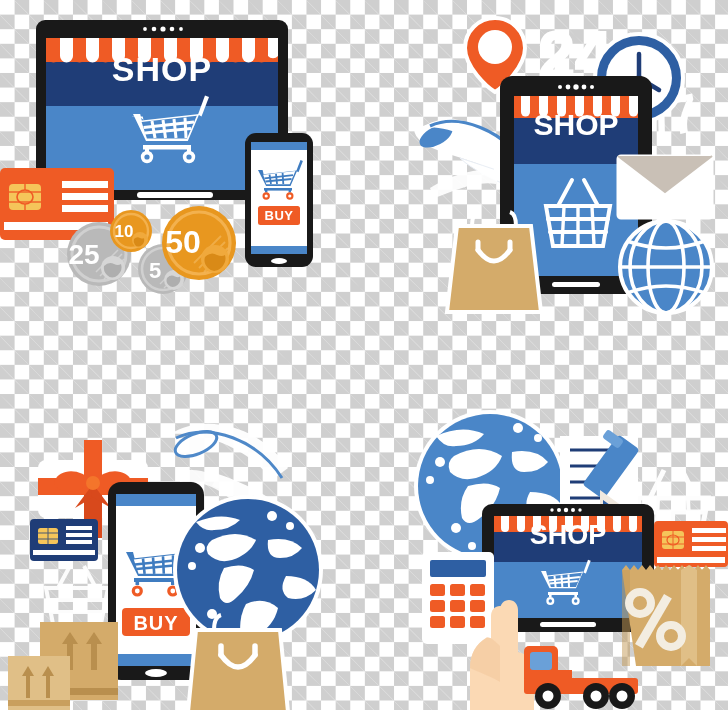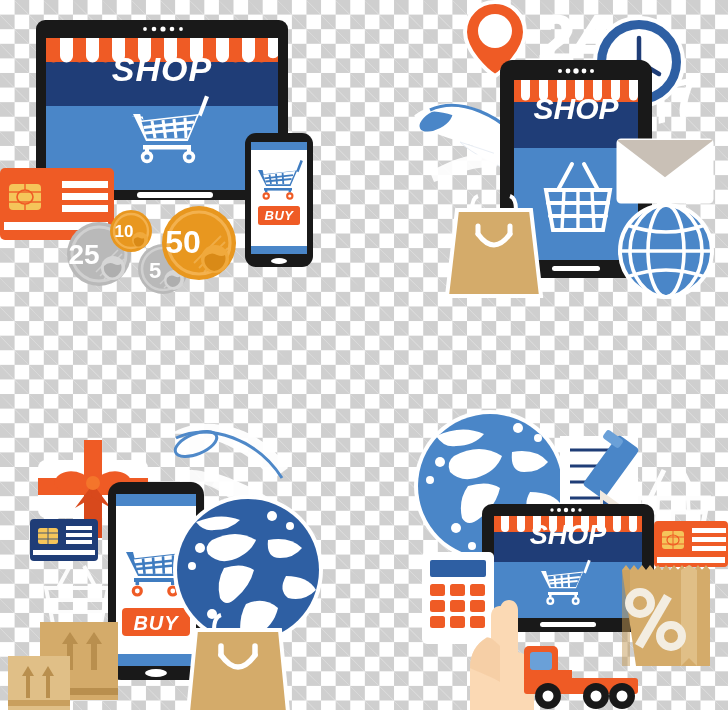--- a/index.html
+++ b/index.html
@@ -6,21 +6,21 @@
   body{width:728px;height:710px;font-family:"Liberation Sans",sans-serif;}
   #stage{position:relative;width:728px;height:710px;overflow:hidden;
     background-image:
       linear-gradient(45deg,#cfcfcf 25%,transparent 25%,transparent 75%,#cfcfcf 75%),
       linear-gradient(45deg,#cfcfcf 25%,transparent 25%,transparent 75%,#cfcfcf 75%);
     background-size:29.2px 29.2px;
     background-position:0 0,14.6px 14.6px;
     background-color:#ffffff;}
   .q{position:absolute;}
   svg{display:block;overflow:visible;}
-  .lbl{position:absolute;pointer-events:none;font-style:italic;}
+  .lbl{position:absolute;pointer-events:none;}
 </style>
 </head>
 <body>
 
 <div id="stage">
 
   <div class="q" style="left:0px;top:0px;width:364px;height:300px;">
     <svg width="364" height="300" viewBox="0 0 364 300">
       <defs>
         <clipPath id="tlScreen">
@@ -188,21 +188,21 @@
         <path d="M205 257 q6 -6 12 -2 q5 2 8 0 q2 7 -4 13 q-7 6 -13 0 q-5 -5 -3 -11 z" fill="#d98a17"></path>
         <text x="183" y="253" font-family="Liberation Sans, sans-serif" font-size="32" font-weight="bold" fill="#ffffff" text-anchor="middle">50</text>
       </g>
     </svg>
     <div class="lbl" style="left:0;top:0;width:364px;height:300px;">
       <span style="position:absolute;left:46px;top:52px;width:232px;text-align:center;font-size:34px;font-weight:bold;color:#ffffff;letter-spacing:1px;line-height:1;">SHOP</span>
       <span style="position:absolute;left:258px;top:208px;width:42px;text-align:center;font-size:13px;font-weight:bold;color:#ffffff;letter-spacing:.5px;">BUY</span>
     </div>
   </div>
 
-  <div class="q" style="left:400px;top:0px;width:328px;height:300px;">
+  <div class="q" style="left:400px;top:16px;width:328px;height:300px;">
     <svg width="328" height="300" viewBox="0 0 328 300">
       <defs>
         <clipPath id="trScreen">
             <rect x="114" y="80" width="124" height="180"></rect>
           </clipPath>
       </defs>
 
       <g>
         <text x="175" y="62" font-family="Liberation Sans, sans-serif" font-size="66" font-weight="bold" fill="#ffffff" text-anchor="middle" stroke="#ffffff" stroke-width="2">24</text>
         <text x="280" y="118" font-family="Liberation Sans, sans-serif" font-size="54" font-weight="bold" fill="#ffffff" text-anchor="middle" transform="rotate(-12 280 118)">/7</text>

